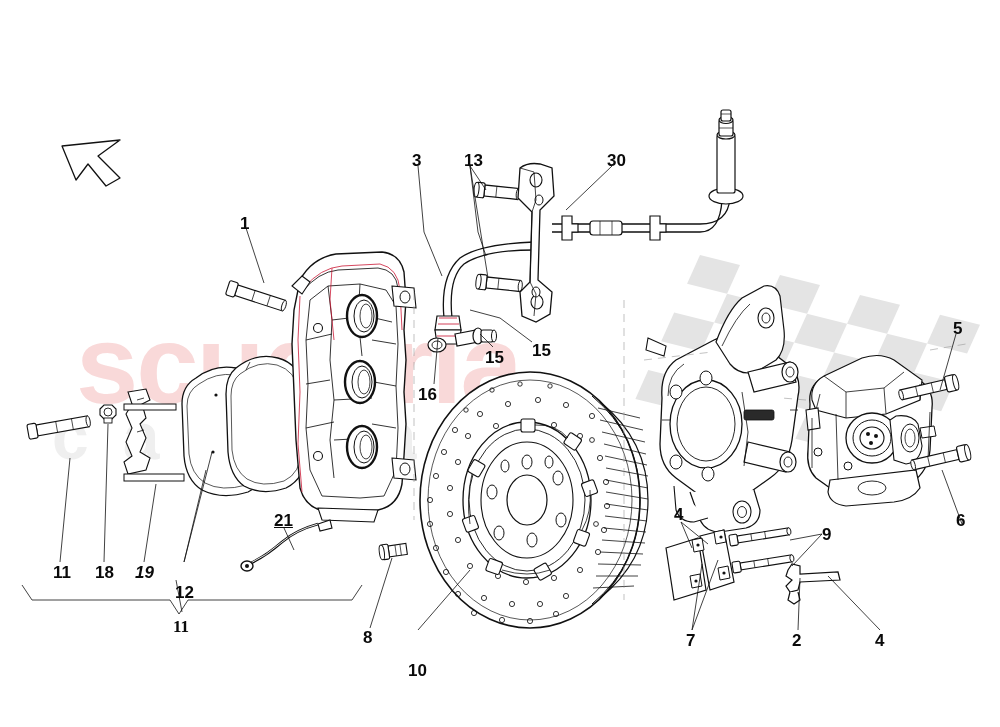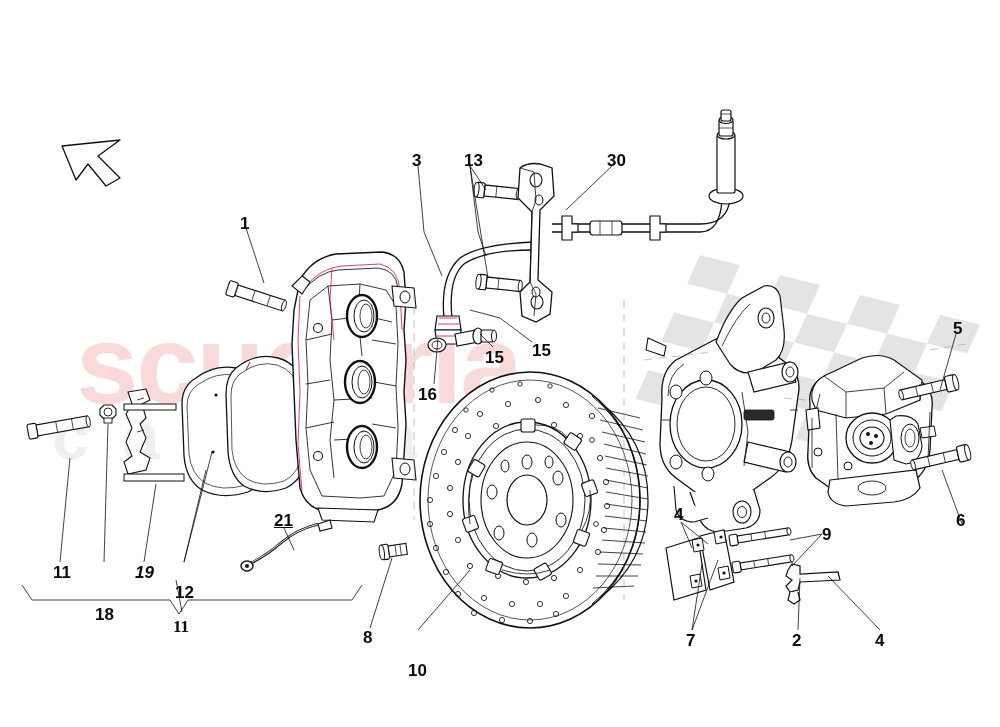--- a/index.html
+++ b/index.html
@@ -513,21 +513,21 @@
   <div class="lbl" style="left:607px;top:152px;">30</div>
   <div class="lbl" style="left:953px;top:320px;">5</div>
   <div class="lbl" style="left:485px;top:349px;">15</div>
   <div class="lbl" style="left:532px;top:342px;">15</div>
   <div class="lbl" style="left:418px;top:386px;">16</div>
   <div class="lbl" style="left:674px;top:506px;">4</div>
   <div class="lbl" style="left:822px;top:526px;">9</div>
   <div class="lbl" style="left:956px;top:512px;">6</div>
   <div class="lbl" style="left:274px;top:512px;text-decoration:underline;">21</div>
   <div class="lbl" style="left:53px;top:564px;">11</div>
-  <div class="lbl" style="left:95px;top:564px;margin-top:42px;">18</div>
+  <div class="lbl" style="left:95px;top:564px;">18</div>
   <div class="lbl" style="left:135px;top:564px;font-style:italic;">19</div>
   <div class="lbl" style="left:175px;top:564px;margin-top:20px;">12</div>
   <div class="lbl" style="left:173px;top:618px;font-family:Liberation Serif, serif;">11</div>
   <div class="lbl" style="left:363px;top:629px;">8</div>
   <div class="lbl" style="left:408px;top:632px;margin-top:30px;">10</div>
   <div class="lbl" style="left:686px;top:632px;">7</div>
   <div class="lbl" style="left:792px;top:632px;">2</div>
   <div class="lbl" style="left:875px;top:632px;">4</div>
 
 </div>

